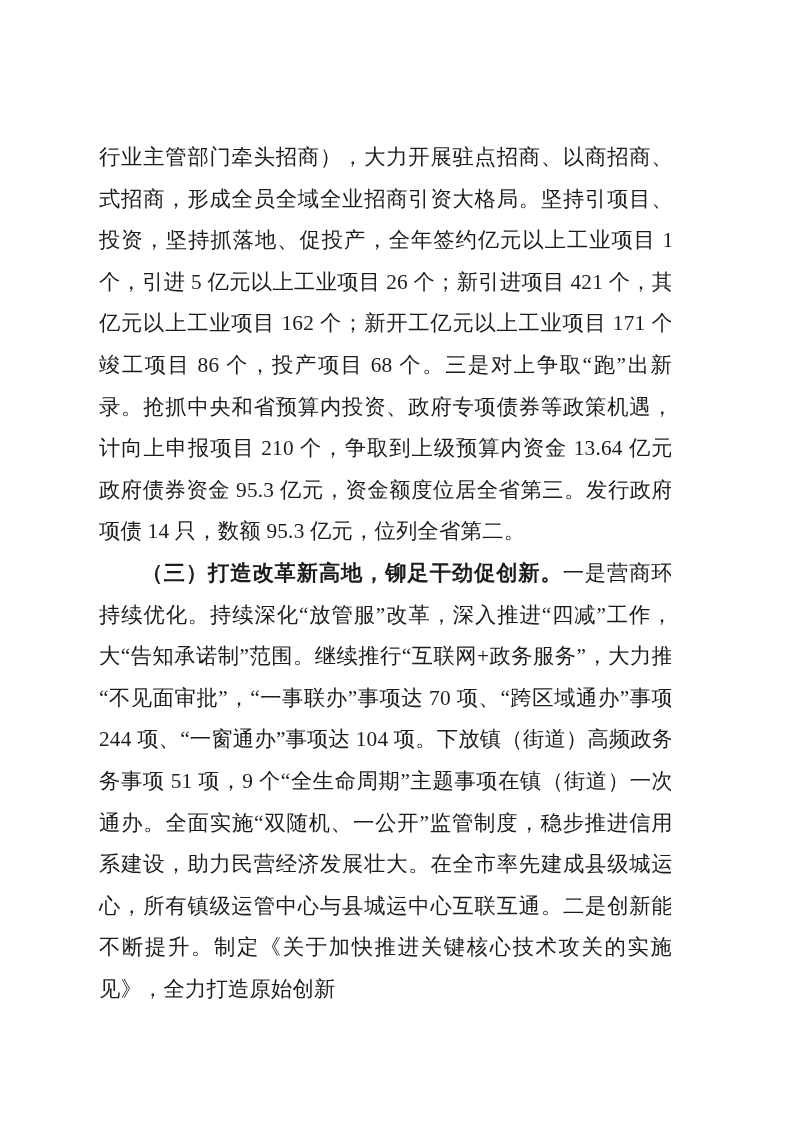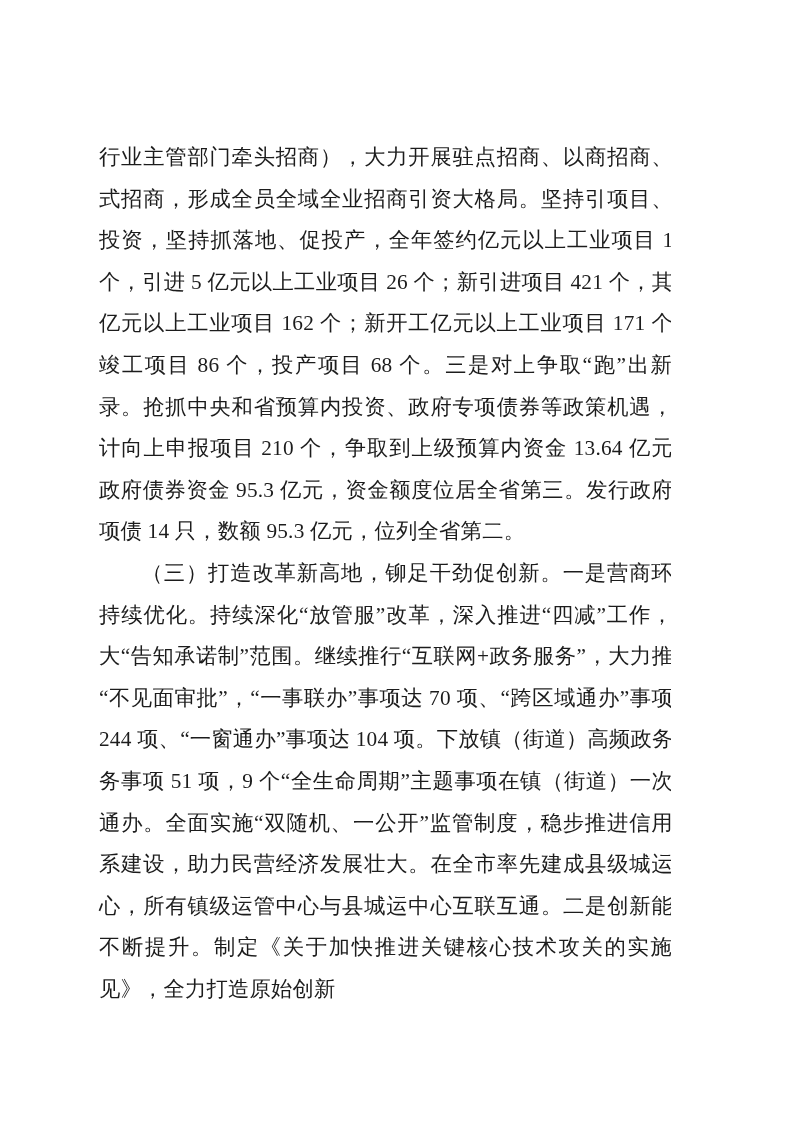--- a/index.html
+++ b/index.html
@@ -29,21 +29,21 @@
   }
   .para {
     margin: 0;
     padding: 0;
   }
   .para.indented {
     text-indent: 2em;
   }
   
   .kaiti-heading {
-    font-weight: normal;
+    font-weight: bold;
   }
 </style>
 </head>
 <body>
 
 <div class="page">
   <div class="text-block">
     <p class="para"><span>行业主管部门牵头招商），大力开展驻点招商、以商招商、链式招商，形成全员全域全业招商引资大格局。坚持引项目、扩投资，坚持抓落地、促投产，全年签约亿元以上工业项目 103 个，引进 5 亿元以上工业项目 26 个；新引进项目 421 个，其中亿元以上工业项目 162 个；新开工亿元以上工业项目 171 个；竣工项目 86 个，投产项目 68 个。三是对上争取“跑”出新纪录。抢抓中央和省预算内投资、政府专项债券等政策机遇，累计向上申报项目 210 个，争取到上级预算内资金 13.64 亿元、政府债券资金 95.3 亿元，资金额度位居全省第三。发行政府专项债 14 只，数额 95.3 亿元，位列全省第二。</span></p>
     <p class="para indented"><span class="kaiti-heading">（三）打造改革新高地，铆足干劲促创新。</span><span>一是营商环境持续优化。持续深化“放管服”改革，深入推进“四减”工作，扩大“告知承诺制”范围。继续推行“互联网+政务服务”，大力推广“不见面审批”，“一事联办”事项达 70 项、“跨区域通办”事项达 244 项、“一窗通办”事项达 104 项。下放镇（街道）高频政务服务事项 51 项，9 个“全生命周期”主题事项在镇（街道）一次性通办。全面实施“双随机、一公开”监管制度，稳步推进信用体系建设，助力民营经济发展壮大。在全市率先建成县级城运中心，所有镇级运管中心与县城运中心互联互通。二是创新能力不断提升。制定《关于加快推进关键核心技术攻关的实施意见》，全力打造原始创新</span></p>
   </div>

